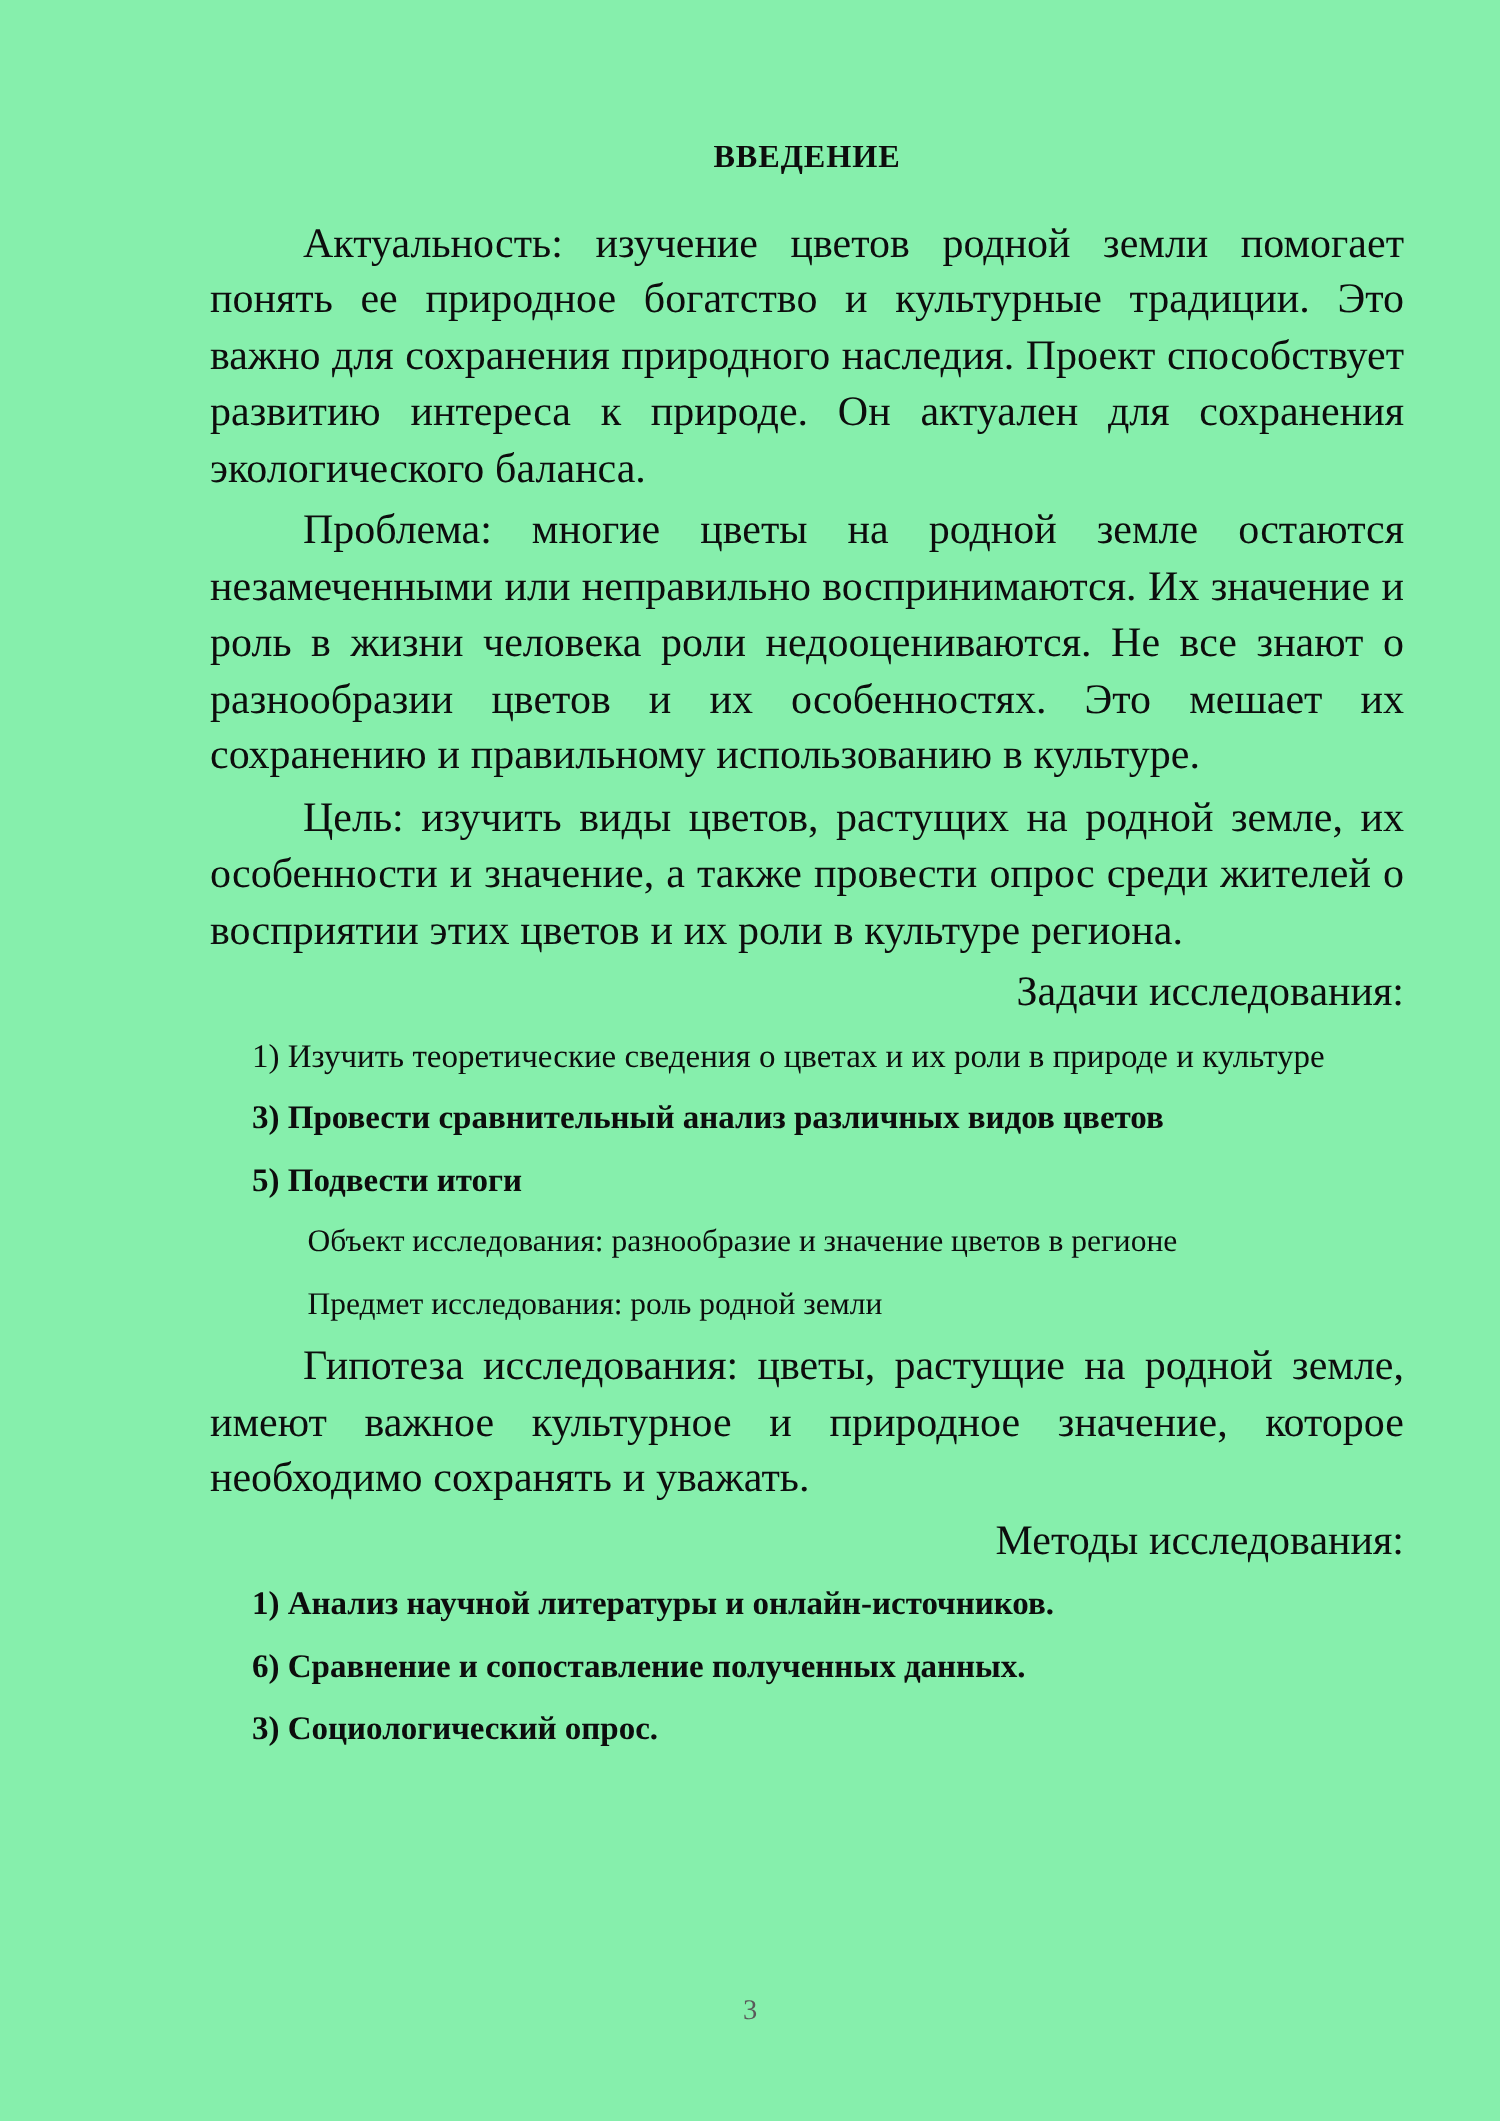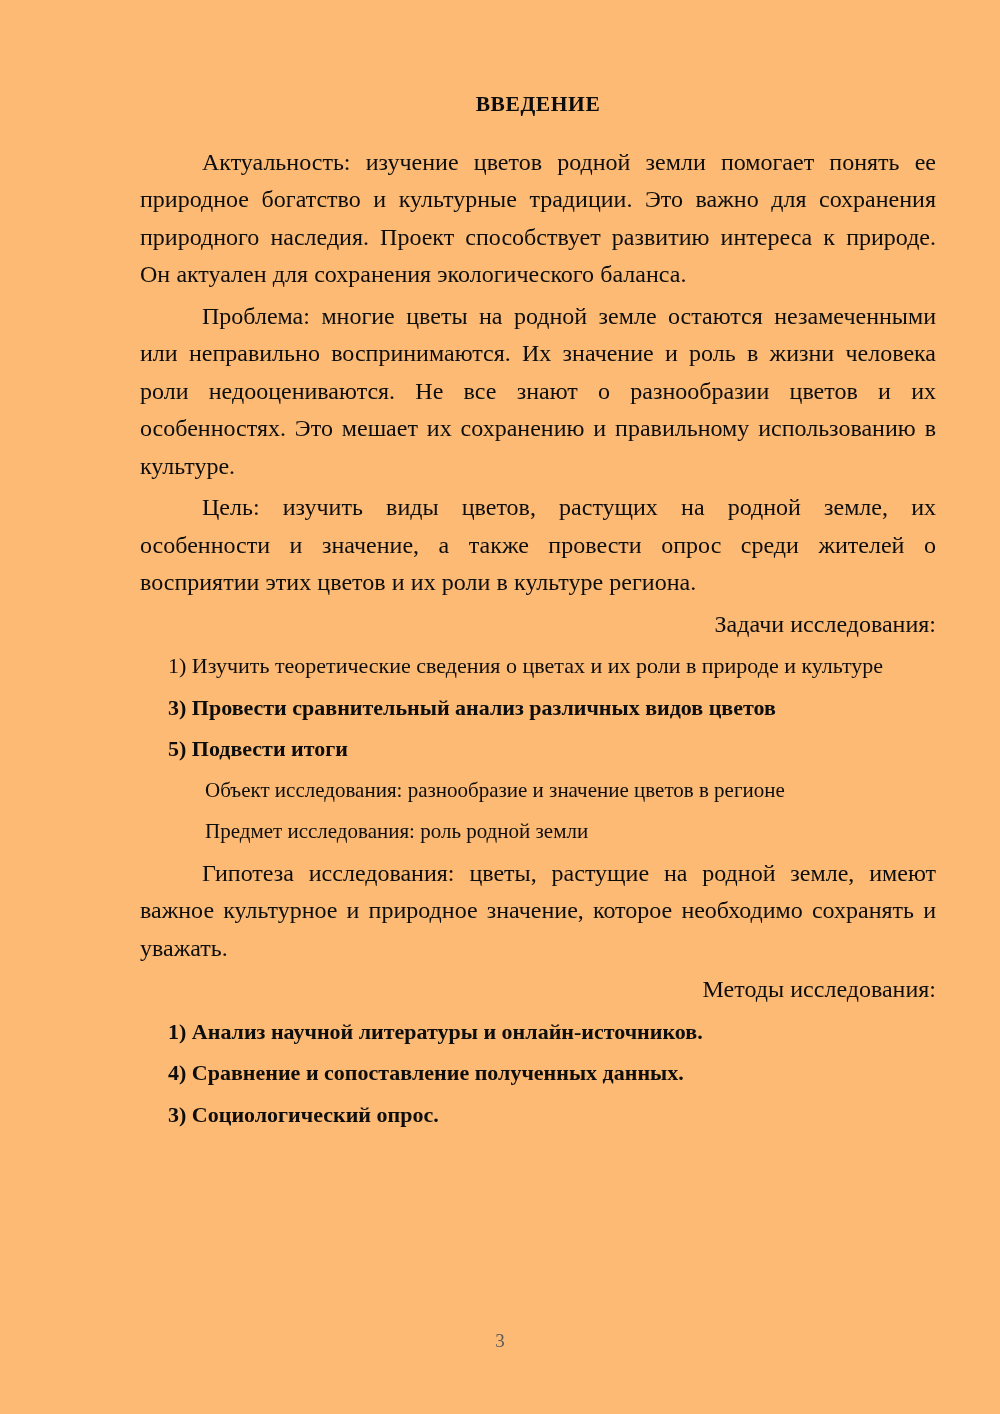--- a/index.html
+++ b/index.html
@@ -6,42 +6,42 @@
   html, body {
     margin: 0;
     padding: 0;
     background: #ffffff;
   }
   .page {
     position: relative;
     width: 1000px;
     height: 1414px;
     margin: 0 auto;
-    background: #fdba74;
+    background: #86efac;
     box-sizing: border-box;
     overflow: hidden;
     font-family: "Liberation Serif", "DejaVu Serif", serif;
     color: #0d0d0d;
   }
   .content {
     position: absolute;
     left: 140px;
     top: 92px;
     width: 796px;
   }
   .doc-title {
     font-size: 21.5px;
     font-weight: bold;
     text-align: center;
     letter-spacing: 0.6px;
     margin: 0 0 26px 0;
     line-height: 1.2;
   }
   .para {
-    font-size: 24px;
+    font-size: 28px;
     line-height: 37.5px;
     text-align: justify;
     text-indent: 62px;
     margin: 0 0 4px 0;
     hyphens: none;
     word-spacing: 0.2px;
   }
   .para.flush {
     text-align: right;
   }
@@ -102,21 +102,21 @@
     <p class="subitem">Объект исследования: разнообразие и значение цветов в регионе</p>
 
     <p class="subitem">Предмет исследования: роль родной земли</p>
 
     <p class="para">Гипотеза исследования: цветы, растущие на родной земле, имеют важное культурное и природное значение, которое необходимо сохранять и уважать.</p>
 
     <p class="para flush">Методы исследования:</p>
 
     <p class="listitem short">1) Анализ научной литературы и онлайн-источников.</p>
 
-    <p class="listitem short">4) Сравнение и сопоставление полученных данных.</p>
+    <p class="listitem short">6) Сравнение и сопоставление полученных данных.</p>
 
     <p class="listitem short">3) Социологический опрос.</p>
 
   </div>
 
   <div class="page-number">3</div>
 
 </div>
 
 </body></html>

